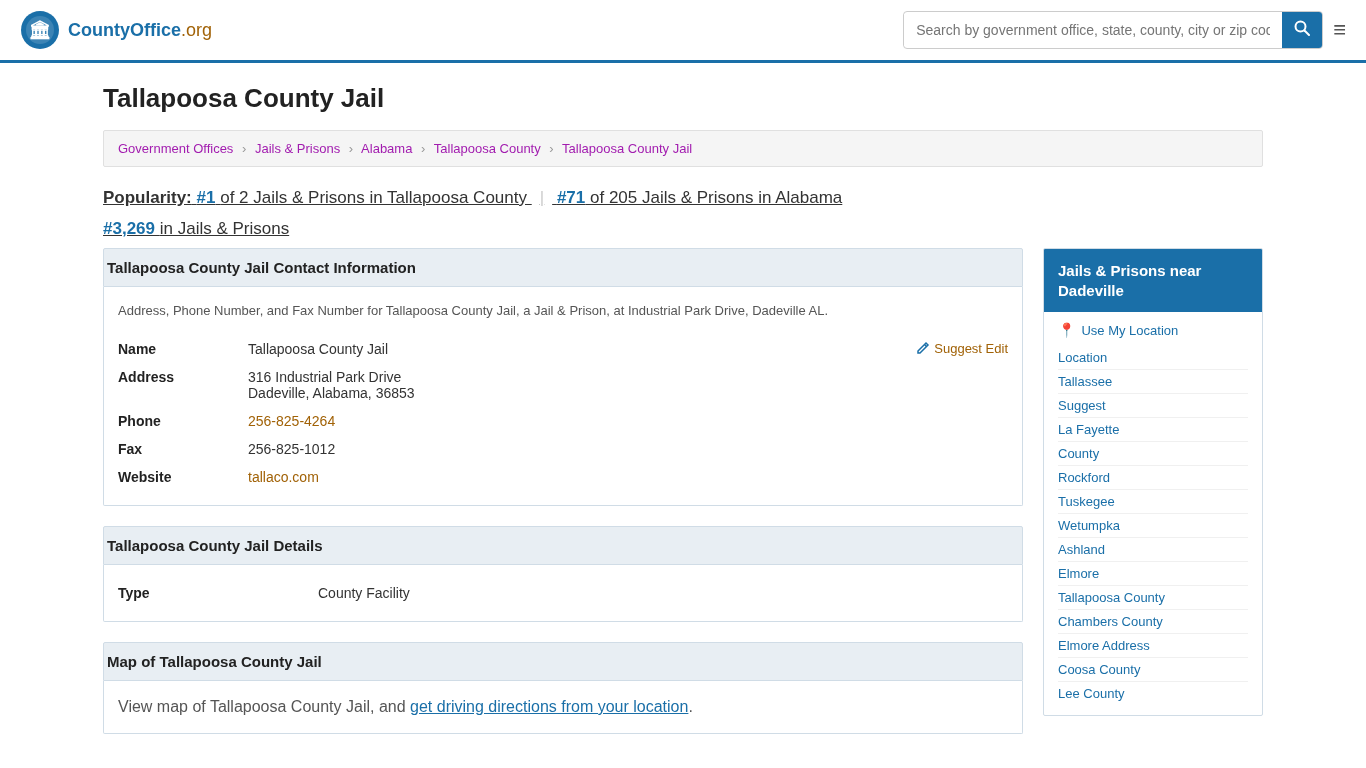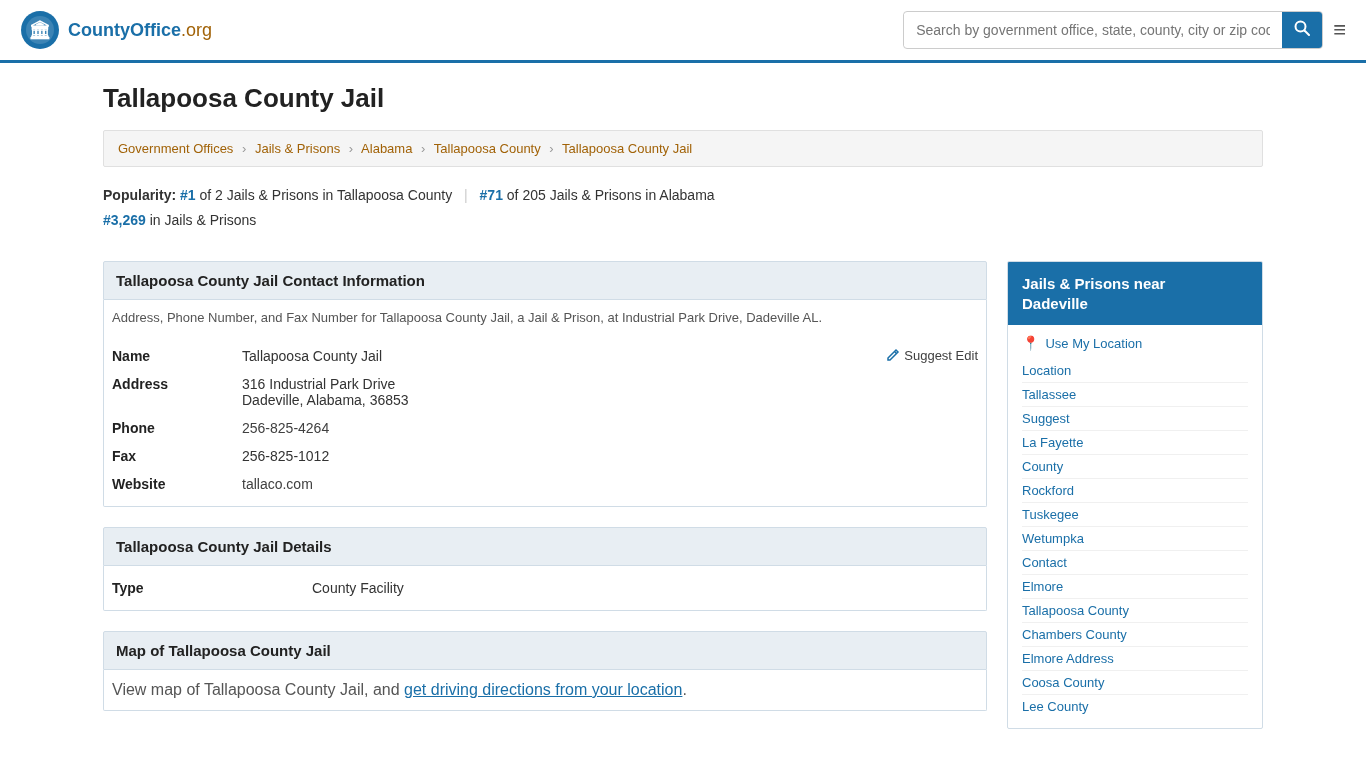--- a/index.html
+++ b/index.html
@@ -74,64 +74,65 @@
       margin-bottom: 16px;
     }
     .content-layout {
       display: flex;
       gap: 20px;
     }
     .main-content {
       flex: 1;
     }
     .sidebar {
-      width: 256px;
+      width: 220px;
       flex-shrink: 0;
     }
 
     
     .breadcrumb {
       background: #f5f5f5;
       border: 1px solid #e0e0e0;
       padding: 10px 14px;
       font-size: 13px;
       color: #555;
       margin-bottom: 16px;
       border-radius: 2px;
     }
     .breadcrumb a {
-      color: #a16207;
+      color: #a21caf;
       text-decoration: none;
     }
     .breadcrumb .sep { margin: 0 5px; color: #999; }
 
     
     .popularity {
-      font-size: 14px;
-      margin-bottom: 28px;
+      font-size: 17px;
+      margin-bottom: 4px;
       line-height: 1.8;
+      text-decoration: underline;
     }
     .popularity strong { font-weight: bold; }
     .pop-divider { margin: 0 8px; color: #ccc; }
 
     
     .section-header {
       background: #e8eef3;
       border: 1px solid #d0dce6;
-      padding: 10px 12px;
+      padding: 10px 3px;
       font-size: 15px;
       font-weight: bold;
       color: #222;
       margin-bottom: 0;
       border-radius: 2px 2px 0 0;
     }
     .section-body {
       border: 1px solid #d0dce6;
       border-top: none;
-      padding: 8px;
+      padding: 14px;
       margin-bottom: 20px;
       border-radius: 0 0 2px 2px;
     }
     .section-desc {
       font-size: 13px;
       color: #555;
       margin-bottom: 14px;
       line-height: 1.5;
     }
 
@@ -146,21 +147,21 @@
     }
     .info-table td:first-child {
       font-weight: bold;
       width: 130px;
       color: #222;
     }
     .info-table td:last-child {
       color: #333;
     }
     .info-table a {
-      color: #404040;
+      color: #a16207;
       text-decoration: none;
     }
 
     .suggest-edit {
       float: right;
       font-size: 13px;
       color: #1a6fa8;
       text-decoration: none;
       cursor: pointer;
       display: flex;
@@ -369,21 +370,21 @@
           </a>
           <div id="sidebar-links">
               <a href="#" class="sidebar-link">Location</a>
               <a href="#" class="sidebar-link">Tallassee</a>
               <a href="#" class="sidebar-link">Suggest</a>
               <a href="#" class="sidebar-link">La Fayette</a>
               <a href="#" class="sidebar-link">County</a>
               <a href="#" class="sidebar-link">Rockford</a>
               <a href="#" class="sidebar-link">Tuskegee</a>
               <a href="#" class="sidebar-link">Wetumpka</a>
-              <a href="#" class="sidebar-link">Contact</a>
+              <a href="#" class="sidebar-link">Ashland</a>
               <a href="#" class="sidebar-link">Elmore</a>
               <a href="#" class="sidebar-link">Tallapoosa County</a>
               <a href="#" class="sidebar-link">Chambers County</a>
               <a href="#" class="sidebar-link">Elmore Address</a>
               <a href="#" class="sidebar-link">Coosa County</a>
               <a href="#" class="sidebar-link">Lee County</a>
             </div>
         </div>
       </div>
     </div>

